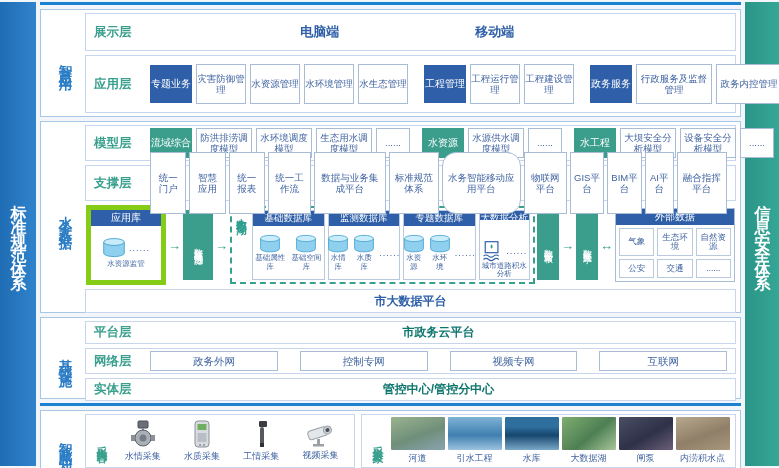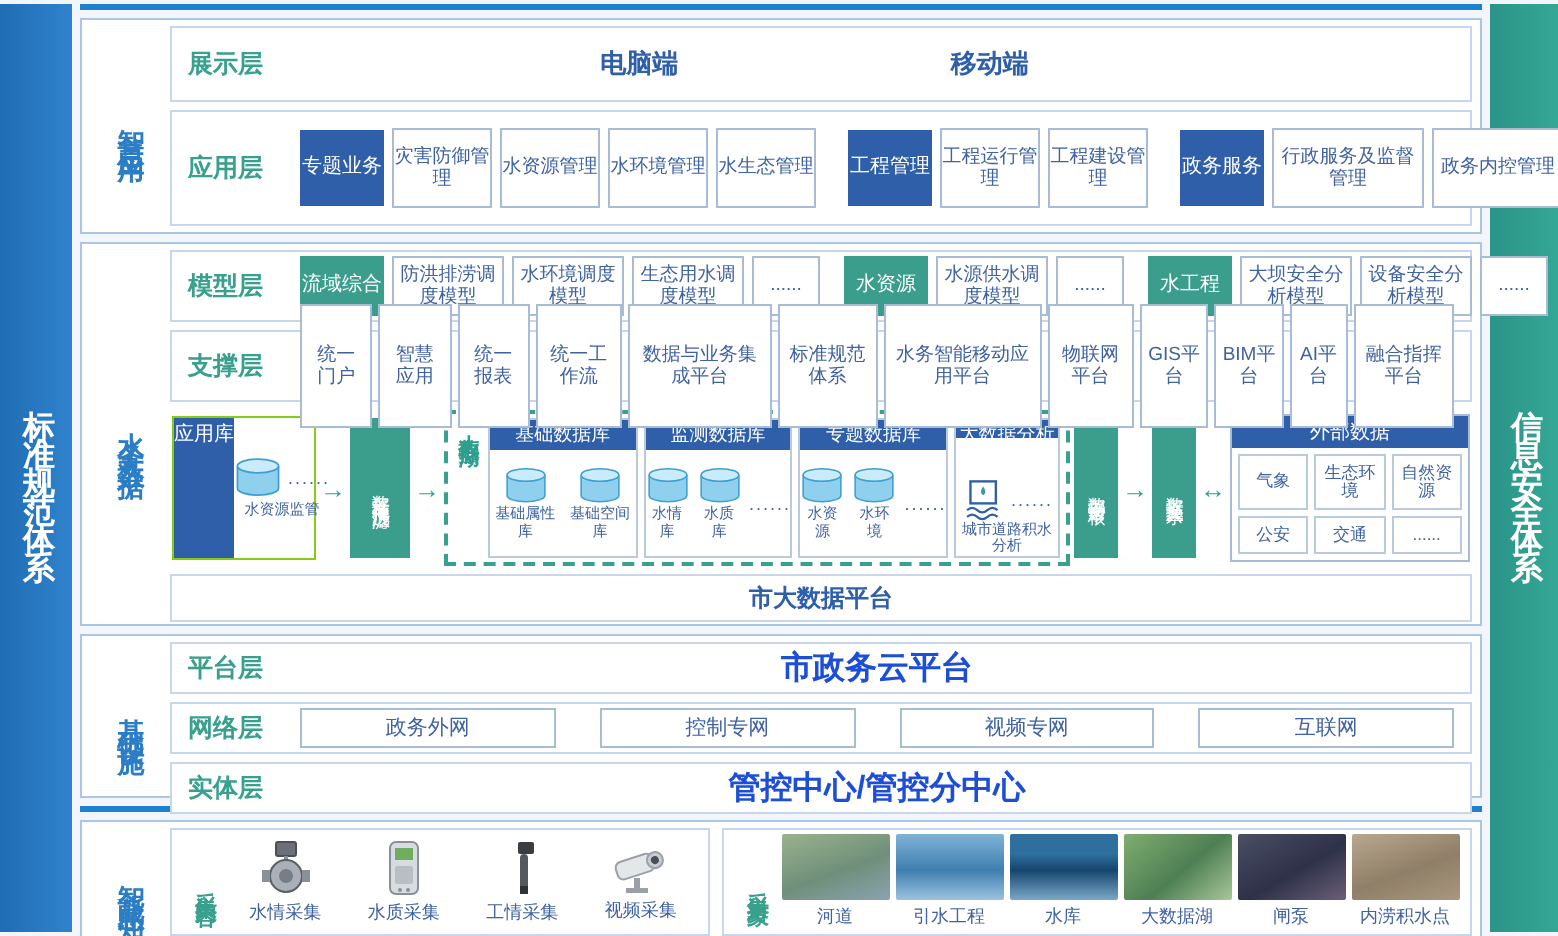--- a/index.html
+++ b/index.html
@@ -31,21 +31,21 @@
   .a-item{width:48px;height:38px;}
   .a-item.wide{width:74px;}
   
   .m-head{width:42px;height:30px;}
   .m-item{width:54px;height:28px;}
   .m-dots{width:32px;height:28px;}
   .suprow{display:flex;gap:3px;align-items:center;flex:1;min-width:0;}
   .s-item{min-height:26px;padding:17px 3px;flex:1 1 auto;}
   .flowrow{display:flex;align-items:center;gap:2px;padding:0 1px;min-width:0;}
   .arw{flex:none;color:#2f9e8e;font-weight:bold;font-size:13px;line-height:1;}
-  .dbbox{flex:none;width:70px;height:70px;border:1px solid #84cc16;background:#fff;display:flex;flex-direction:row;}
+  .dbbox{flex:none;width:70px;height:70px;border:5px solid #84cc16;background:#fff;display:flex;flex-direction:column;}
   .dbhead{background:#2e5fa8;color:#fff;font-size:10px;text-align:center;padding:1px 0;flex:none;}
   .dbbody{flex:1;display:flex;flex-direction:column;align-items:center;justify-content:center;gap:1px;}
   .cylrow{display:flex;align-items:center;gap:3px;}
   .dots{font-size:9px;color:#3f62a0;letter-spacing:1px;}
   .tinylbl{font-size:7.5px;color:#3f62a0;text-align:center;line-height:1.15;}
   .vgreen{flex:none;background:#3b9e8d;color:#fff;display:flex;align-items:center;justify-content:center;height:70px;}
   .vgreen .vt{writing-mode:vertical-rl;font-size:9px;letter-spacing:1px;line-height:1.2;}
   .clean{width:30px;}
   .narrow{width:22px;}
   .lake{flex:1;min-width:0;border:2px dashed #3aa08e;background:#fff;display:flex;align-items:stretch;gap:3px;padding:2px 3px;height:70px;}
@@ -53,21 +53,21 @@
   .lgroup{flex:1 1 0;min-width:0;border:1px solid #b9c9de;background:#fff;display:flex;flex-direction:column;}
   .lghead{background:#2e5fa8;color:#fff;font-size:9.5px;text-align:center;padding:1px 0;white-space:nowrap;overflow:hidden;}
   .lgbody{flex:1;display:flex;align-items:center;justify-content:center;gap:4px;padding:0 1px;}
   .cylunit{display:flex;flex-direction:column;align-items:center;gap:0;}
   .ext{flex:none;width:118px;height:72px;border:1px solid #a9bcd6;background:#fff;display:flex;flex-direction:column;}
   .extgrid{flex:1;display:grid;grid-template-columns:repeat(3,1fr);gap:3px;padding:3px;}
   .extcell{border:1px solid #b9c9de;display:flex;align-items:center;justify-content:center;font-size:8.5px;color:#3f62a0;text-align:center;line-height:1.1;}
   .platbox{border:1px solid #c7d6ec;height:22px;display:flex;align-items:center;justify-content:center;color:#2e5fa8;font-weight:bold;font-size:12px;flex:none;}
   
   .b3 .lrow{height:20px;}
-  .centerval{flex:1;text-align:center;color:#1d4ed8;font-weight:bold;font-size:16px;}
+  .centerval{flex:1;text-align:center;color:#0f766e;font-weight:bold;font-size:12px;}
   .netrow{flex:1;display:flex;gap:22px;align-items:center;}
   .netbox{flex:1;height:18px;font-size:10.5px;}
   
   .b4 .bandcontent{flex-direction:row;gap:6px;}
   .sensebox{border:1px solid #c7d6ec;background:#fff;display:flex;align-items:center;gap:8px;padding:2px 8px;min-width:0;}
   .senselbl{flex:none;writing-mode:vertical-rl;color:#3aa08e;font-weight:bold;font-size:11px;letter-spacing:2px;}
   .cbox{width:252px;}
   .obj{flex:1;}
   .citem{flex:1;display:flex;flex-direction:column;align-items:center;justify-content:center;gap:2px;min-width:0;}
   .citem .lbl{font-size:9px;color:#3f62a0;white-space:nowrap;}
@@ -158,21 +158,21 @@
 
         <div class="lrow" style="height:30px;">
           <div class="layerlbl">支撑层</div>
           <div class="suprow">
             <div class="obox s-item">统一门户</div>
             <div class="obox s-item">智慧应用</div>
             <div class="obox s-item">统一报表</div>
             <div class="obox s-item">统一工作流</div>
             <div class="obox s-item" style="flex-grow:1.6;">数据与业务集成平台</div>
             <div class="obox s-item" style="flex-grow:1.4;">标准规范体系</div>
-            <div class="obox s-item" style="flex-grow:1.6;">水务智能移动应用平台</div>
+            <div class="obox s-item" style="flex-grow:1.6;border-radius:14px;">水务智能移动应用平台</div>
             <div class="obox s-item" style="flex-grow:1.3;">物联网平台</div>
             <div class="obox s-item">GIS平台</div>
             <div class="obox s-item">BIM平台</div>
             <div class="obox s-item">AI平台</div>
             <div class="obox s-item">融合指挥平台</div>
           </div>
         </div>
 
         <div class="flowrow">
           <div class="dbbox">

